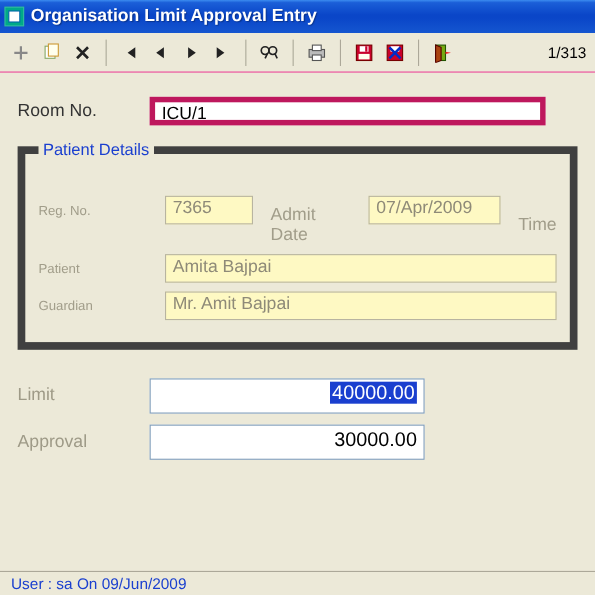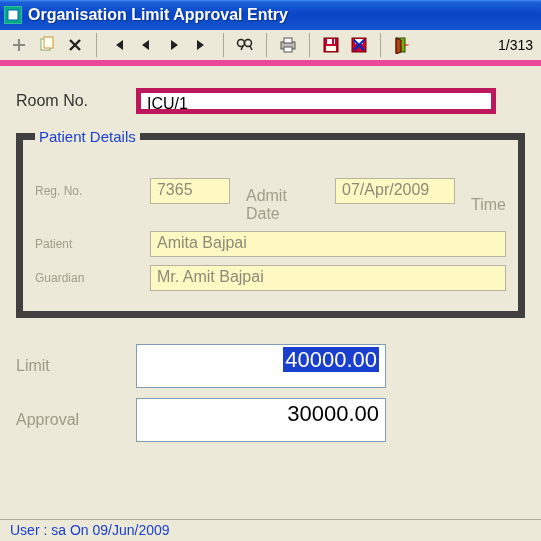--- a/index.html
+++ b/index.html
@@ -31,21 +31,21 @@
     margin-right: 6px;
     display: flex; align-items: center; justify-content: center;
     border: 1px solid #fff3;
     font-size: 11px;
   }
 
   
   .toolbar {
     height: 36px;
     background: #ece9d8;
-    border-bottom: 6px solid #ec4899;
+    border-bottom: 1px solid #ec4899;
     display: flex;
     align-items: center;
     padding: 0 6px;
     gap: 2px;
   }
   .tbtn {
     width: 26px; height: 26px;
     display: flex; align-items: center; justify-content: center;
     border: 1px solid transparent;
     cursor: pointer;
@@ -114,23 +114,23 @@
     color: #a19d8a;
     font-size: 12px;
   }
   .plbl2 { color:#a19d8a; font-size:16px;margin-top:28px; }
 
   .limitblock { margin-top: 26px; }
   .limitblock .row { margin-bottom: 10px; }
   .numinput {
     border: 1px solid #7f9db9;
     background: #fff;
-    height: 44px;
+    height: 32px;
     width: 250px;
-    font-size: 22px;
+    font-size: 18px;
     font-family: Tahoma, Arial, sans-serif;
     text-align: right;
     padding: 2px 6px;
   }
   .numinput .selected {
     background: #1a3fcf;
     color: #fff;
     padding: 0 2px;
   }
 

